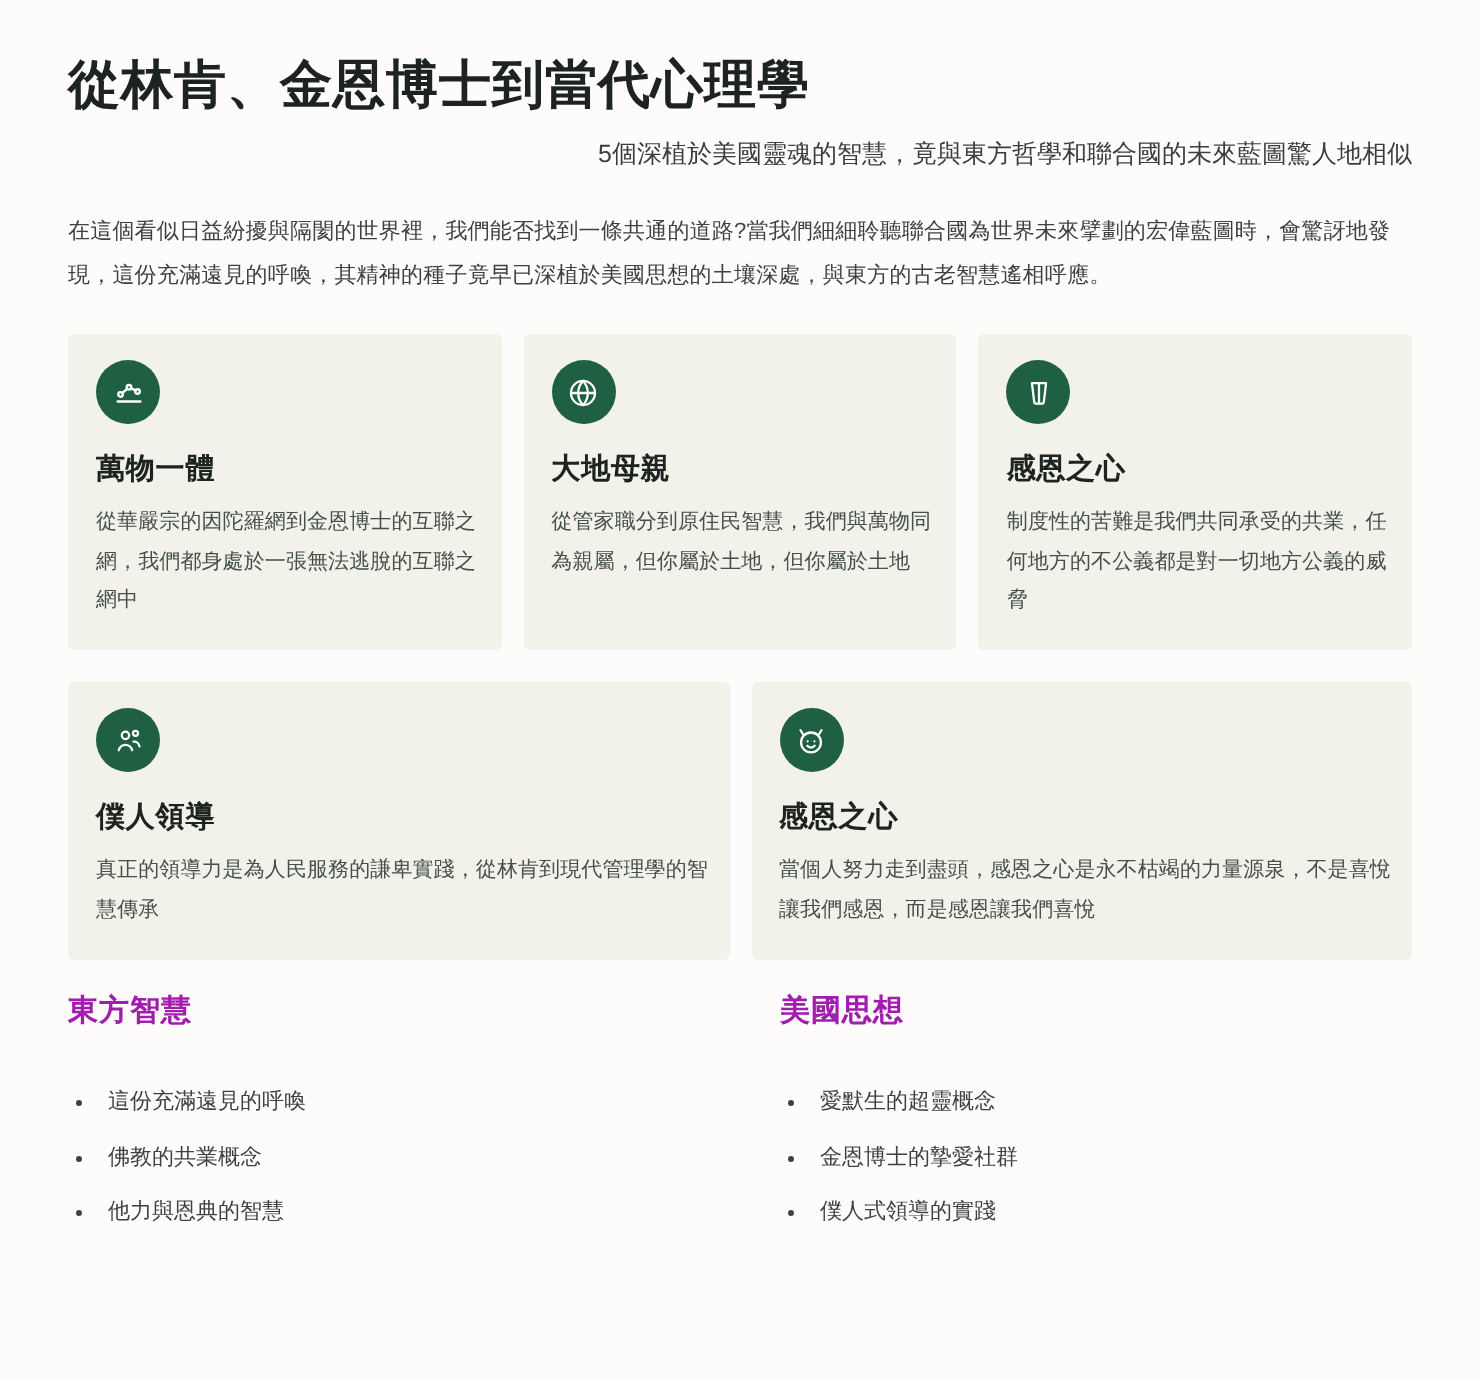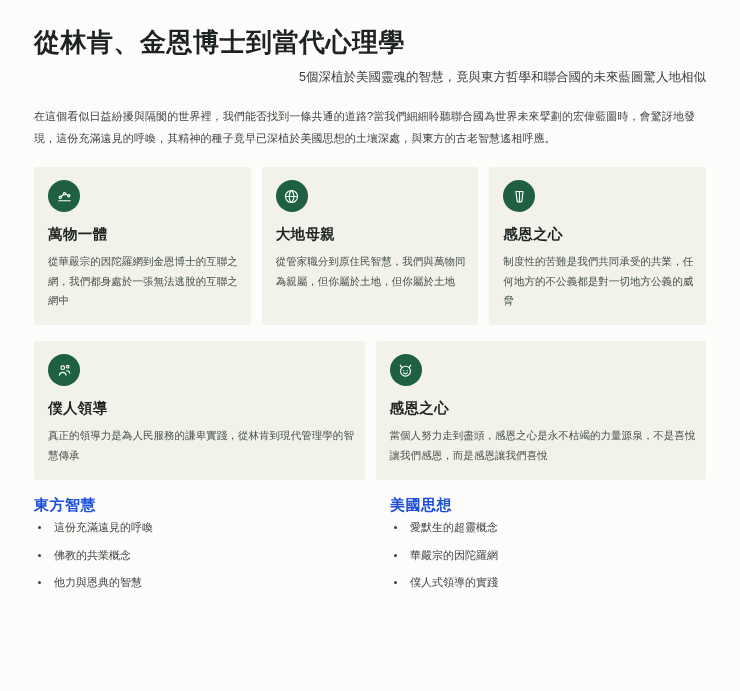--- a/index.html
+++ b/index.html
@@ -118,22 +118,22 @@
     gap: 40px;
     margin-bottom: 18px;
   }
   .column {
     flex: 1 1 0;
     min-width: 0;
   }
   .column-title {
     font-size: 15px;
     font-weight: 600;
-    color: #1d4ed8;
-    margin: 0 0 4px 0;
+    color: #a21caf;
+    margin: 0 0 28px 0;
     letter-spacing: .5px;
   }
   .column ul {
     list-style: none;
     margin: 0;
     padding: 0;
   }
   .column li {
     position: relative;
     font-size: 11px;
@@ -245,20 +245,20 @@
         <li>這份充滿遠見的呼喚</li>
         <li>佛教的共業概念</li>
         <li>他力與恩典的智慧</li>
       </ul>
     </div>
 
     <div class="column">
       <h2 class="column-title">美國思想</h2>
       <ul>
         <li>愛默生的超靈概念</li>
-        <li>華嚴宗的因陀羅網</li>
+        <li>金恩博士的摯愛社群</li>
         <li>僕人式領導的實踐</li>
       </ul>
     </div>
 
   </div>
 
 </div>
 
 </body></html>

